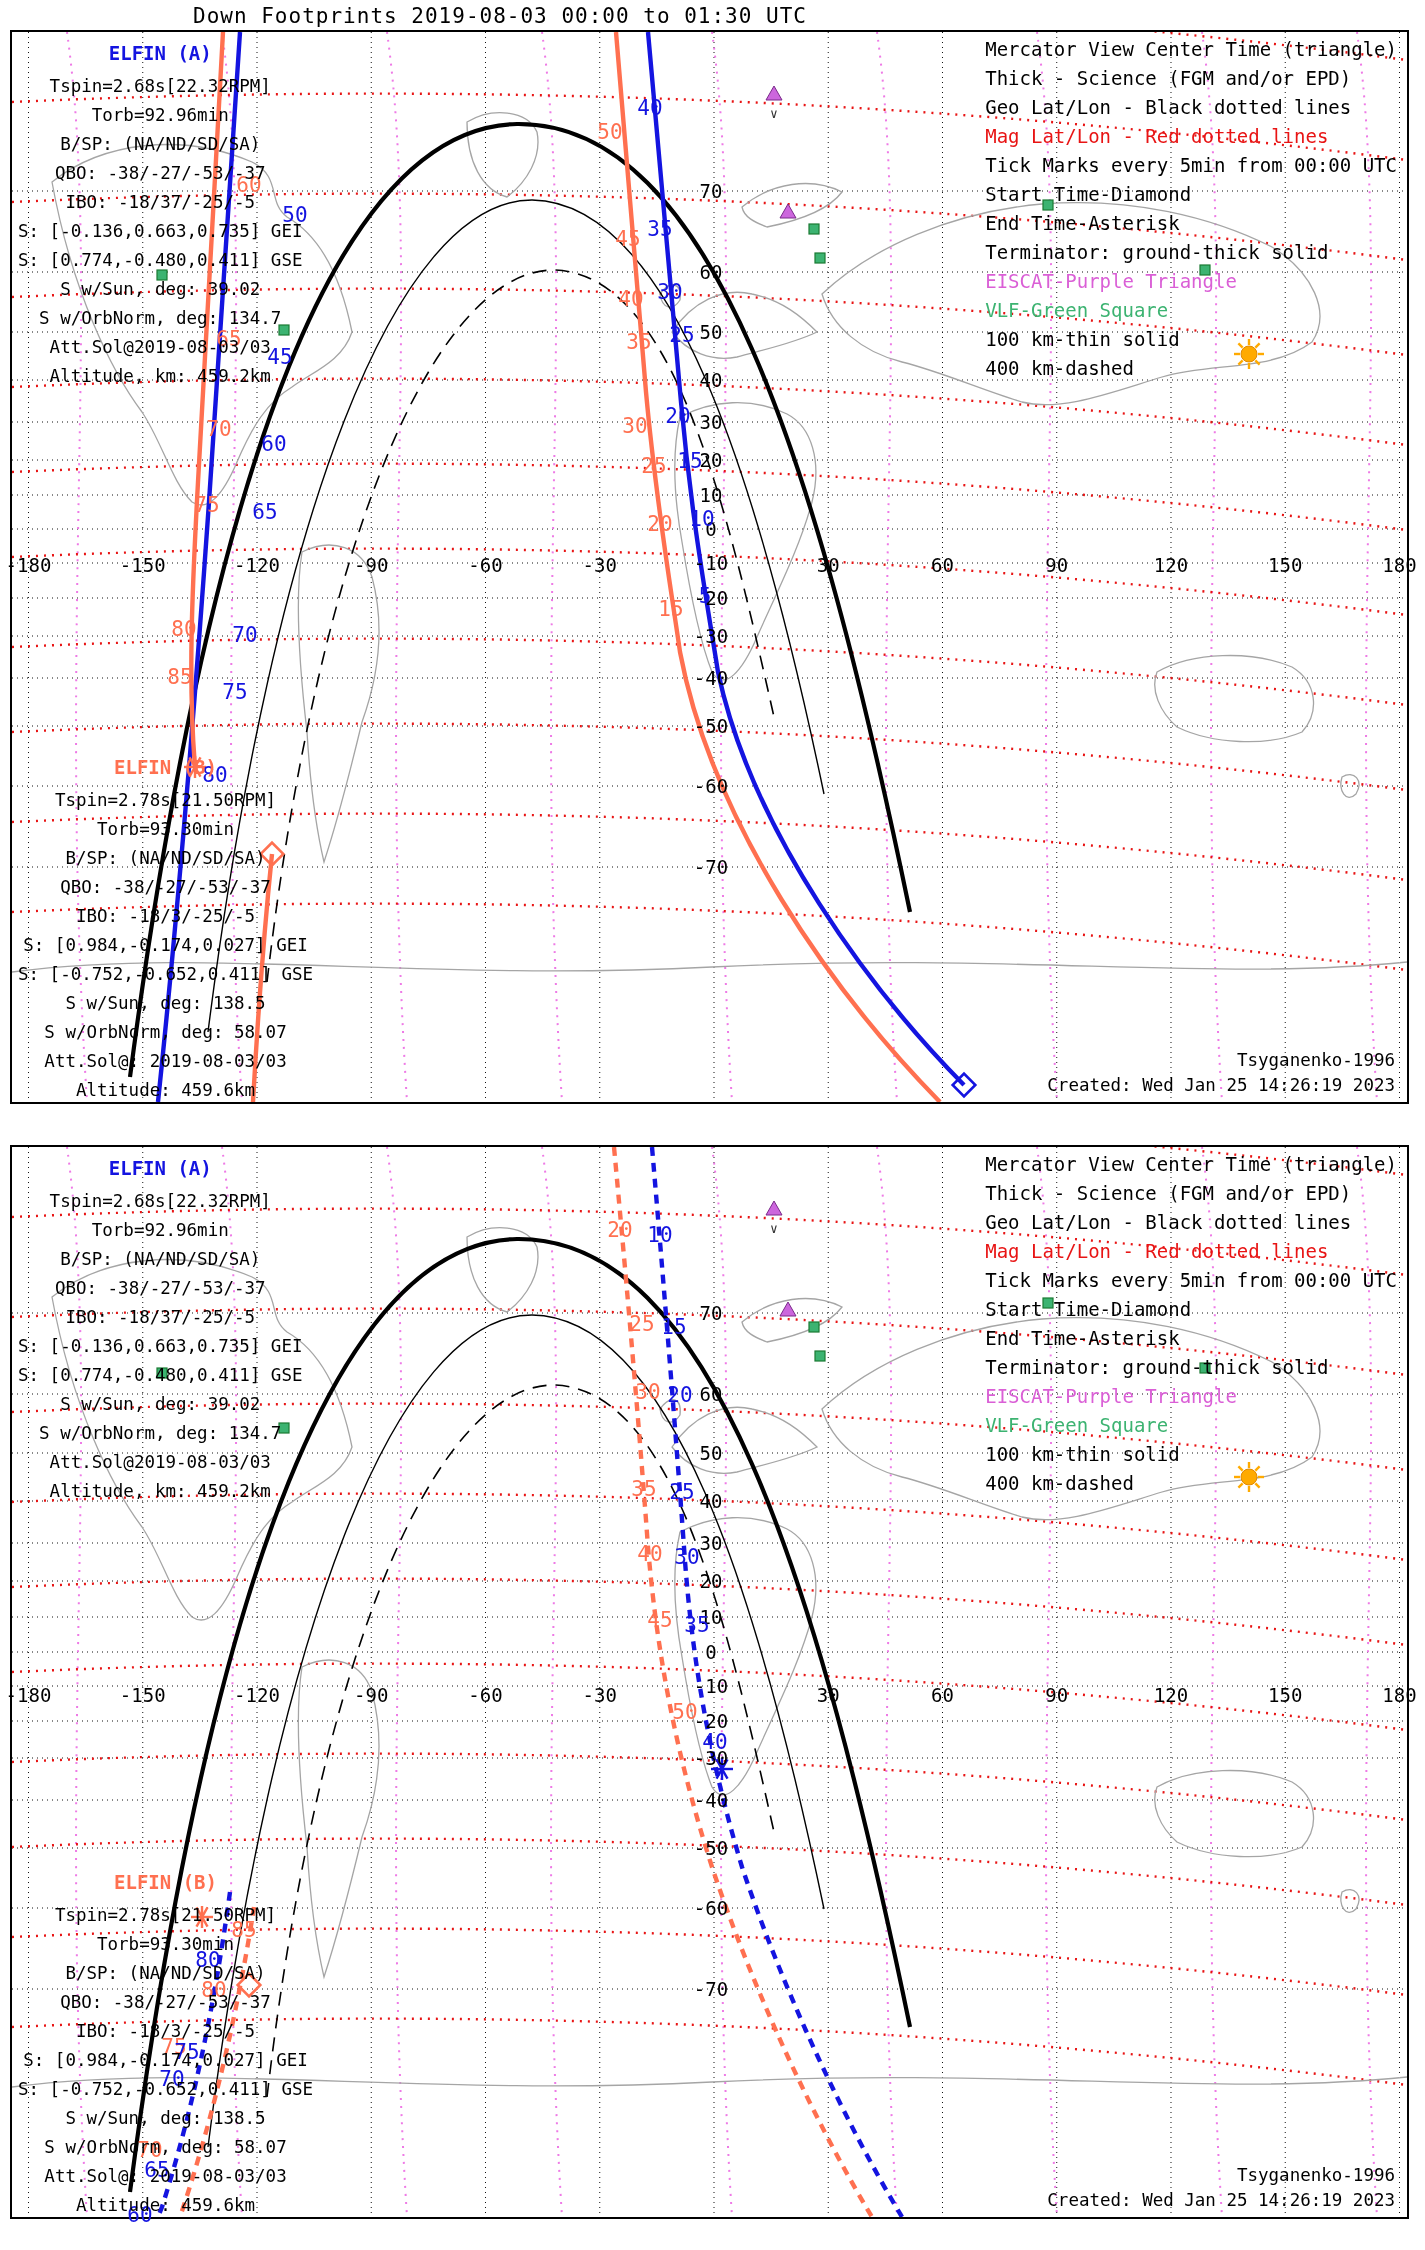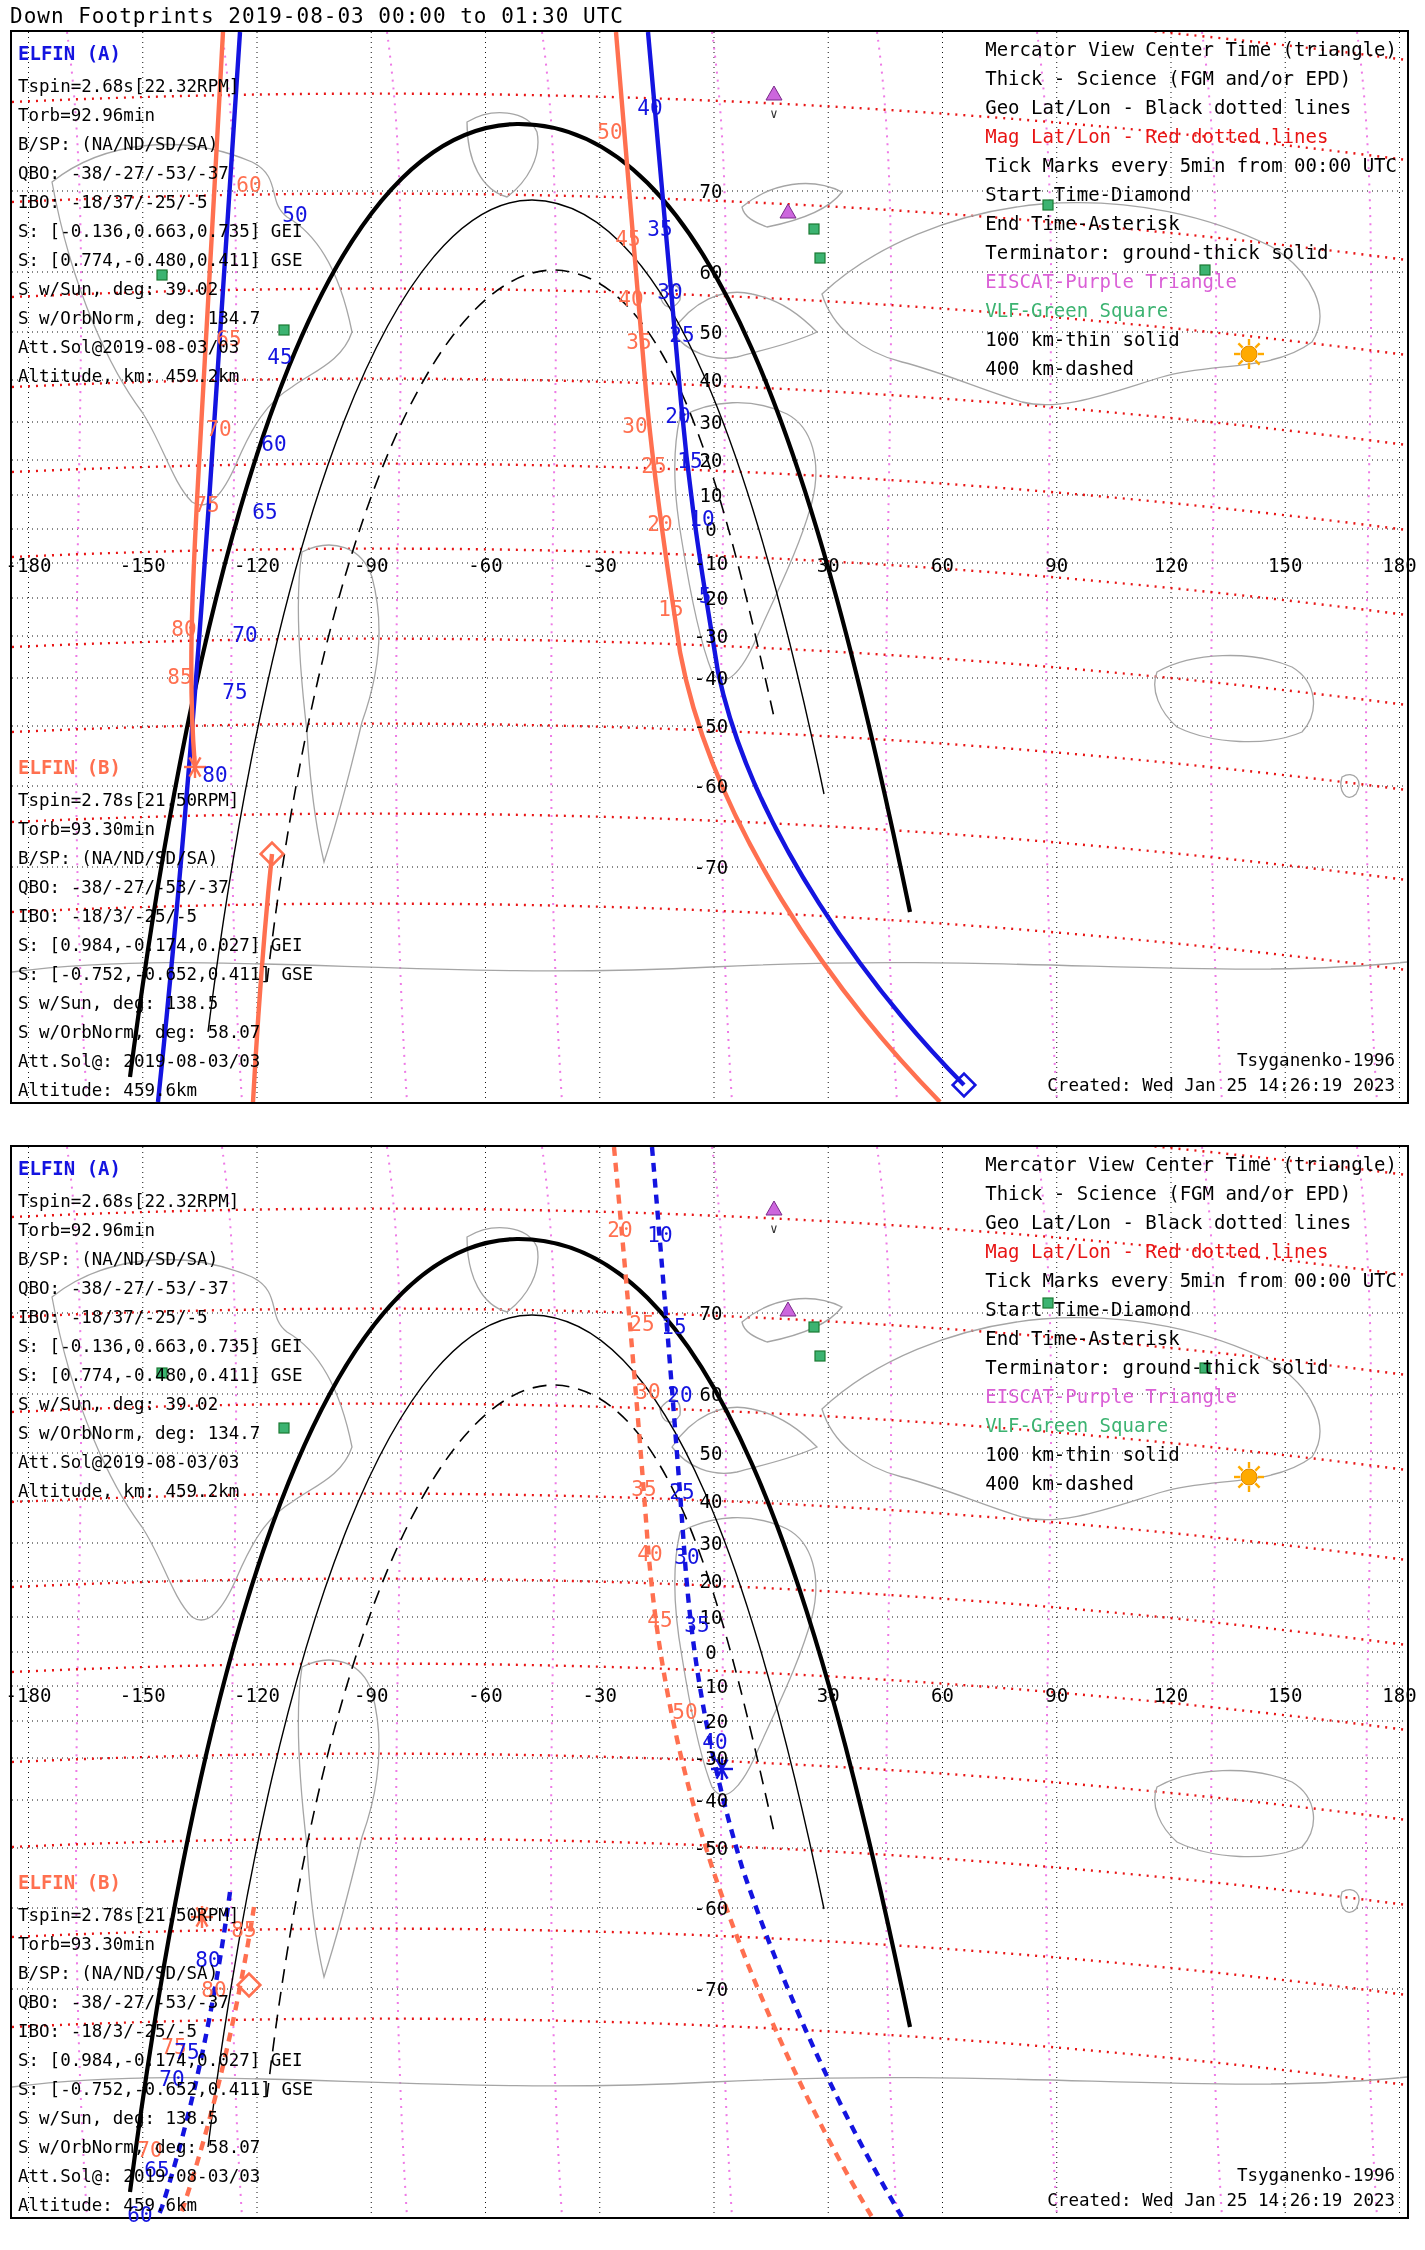--- a/index.html
+++ b/index.html
@@ -1,29 +1,29 @@
 <!DOCTYPE html>
 <html><head>
 <meta charset="utf-8">
 <style>
   html,body{margin:0;padding:0;background:#fff;}
   .page{position:relative;width:1425px;height:2250px;background:#fff;
         font-family:"DejaVu Sans Mono",monospace;color:#000;overflow:hidden;}
-  .panel-title{position:absolute;left:10px;width:980px;
+  .panel-title{position:absolute;left:10px;width:980px;text-align:center;
         font-size:21px;letter-spacing:1px;white-space:nowrap;}
   #title-0{top:4px;} #title-1{top:1114px;}
   .panel{position:absolute;left:10px;width:1395px;height:1070px;border:2px solid #000;}
   #panel-0{top:30px;} #panel-1{top:1145px;}
   .map{position:absolute;left:0;top:0;width:1395px;height:1070px;}
   .lbl{position:absolute;transform:translate(-50%,-50%);white-space:nowrap;line-height:1;}
   .axis-lbl{font-size:19px;color:#000;}
   .tick-lbl{font-size:21px;}
   .tick-blue{color:#1414e0;}
   .tick-orange{color:#ff7050;}
-  .info-block{position:absolute;left:6px;white-space:nowrap;}
+  .info-block{position:absolute;left:6px;white-space:nowrap;text-align:center;}
   .info-title{font-size:19px;font-weight:bold;margin-bottom:12px;}
   .info-line{font-size:17.5px;height:29px;}
   .legend{position:absolute;right:10px;top:6px;white-space:nowrap;}
   .legend-line{font-size:19px;height:29px;}
   .credits{position:absolute;right:12px;top:1018px;text-align:right;white-space:nowrap;}
   .credit-line{font-size:17.5px;height:25px;}
   .tri-v{position:absolute;transform:translate(-50%,0);font-size:13px;color:#333;}
 </style>
 </head>
 <body>

